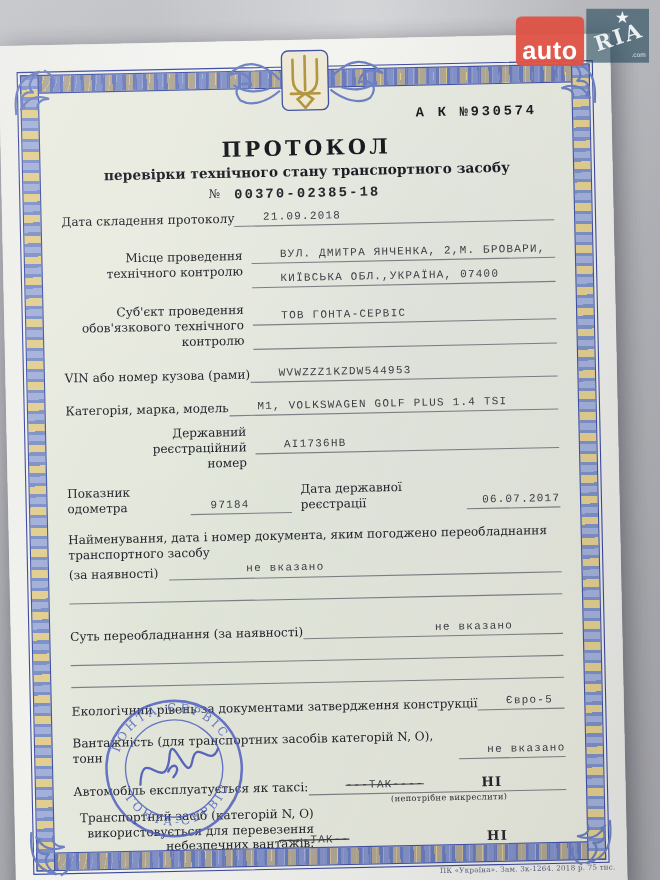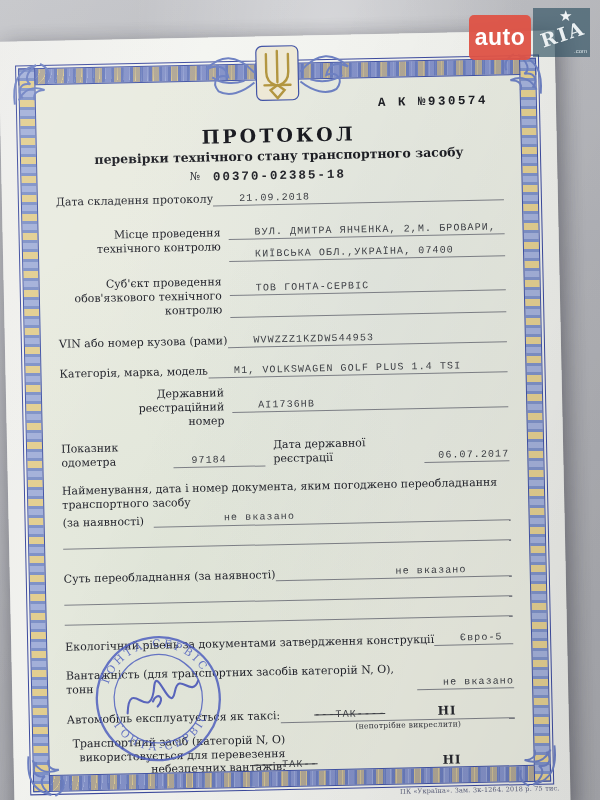--- a/index.html
+++ b/index.html
@@ -66,21 +66,21 @@
   .uline{border-bottom:1px solid #7e8087;height:19px;}
   .para{margin-top:14px;font-size:11px;color:#23242c;line-height:1.3;}
   .undercap{position:absolute;top:calc(100% + 1px);font-size:7.5px;color:#2b2c34;letter-spacing:.3px;}
   .no-ans{position:absolute;bottom:1px;font-size:12px;font-weight:bold;color:#26272d;letter-spacing:1px;}
   .struck{text-decoration:line-through;}
   .stamp{position:absolute;left:38px;bottom:2px;width:144px;height:144px;z-index:6;opacity:.82;pointer-events:none;}
   .printnote{position:absolute;bottom:4px;right:26px;font-size:6.5px;color:#565a75;letter-spacing:.2px;}
   
   .wm{position:absolute;top:8px;right:10px;z-index:50;display:flex;align-items:flex-start;}
   .wm-auto{width:62px;height:45px;margin-top:7px;background:rgba(222,82,69,.95);border-radius:5px;
-     display:flex;align-items:center;justify-content:center;}
+     display:flex;align-items:flex-end;justify-content:center;}
   .wm-auto span{color:#fff;font-family:"Liberation Sans",sans-serif;font-weight:bold;font-size:23px;letter-spacing:.5px;}
   .wm-ria{width:57px;height:49px;margin-left:2px;background:rgba(38,75,92,.62);position:relative;}
   .wm-star{position:absolute;top:-1px;left:26px;font-size:15px;color:rgba(248,251,252,.95);}
   .wm-riatext{position:absolute;left:7px;top:15px;transform:rotate(-18deg);
      font-family:"DejaVu Serif",serif;font-weight:bold;font-size:19px;letter-spacing:2px;
      color:rgba(248,251,252,.93);text-shadow:0 0 1px rgba(38,75,92,.5);}
   .wm-com{position:absolute;right:3px;bottom:3px;font-family:"Liberation Sans",sans-serif;
      font-size:6px;color:rgba(230,238,241,.9);}
 </style>
 </head>

